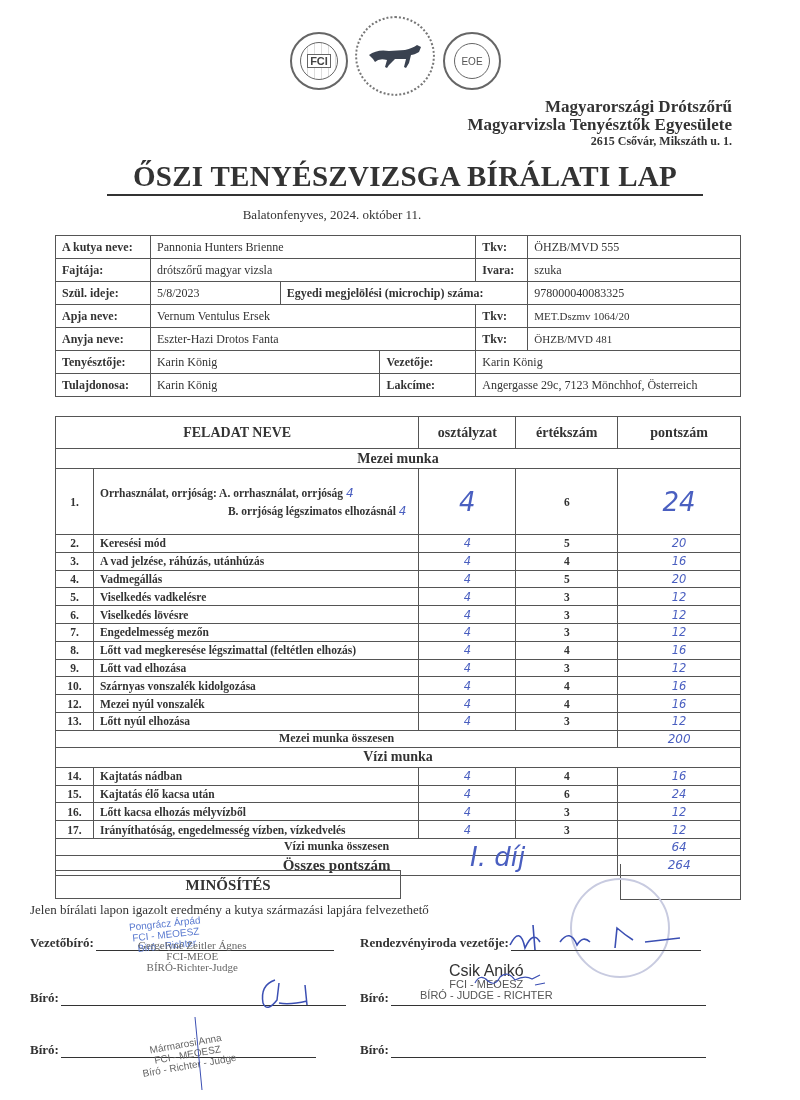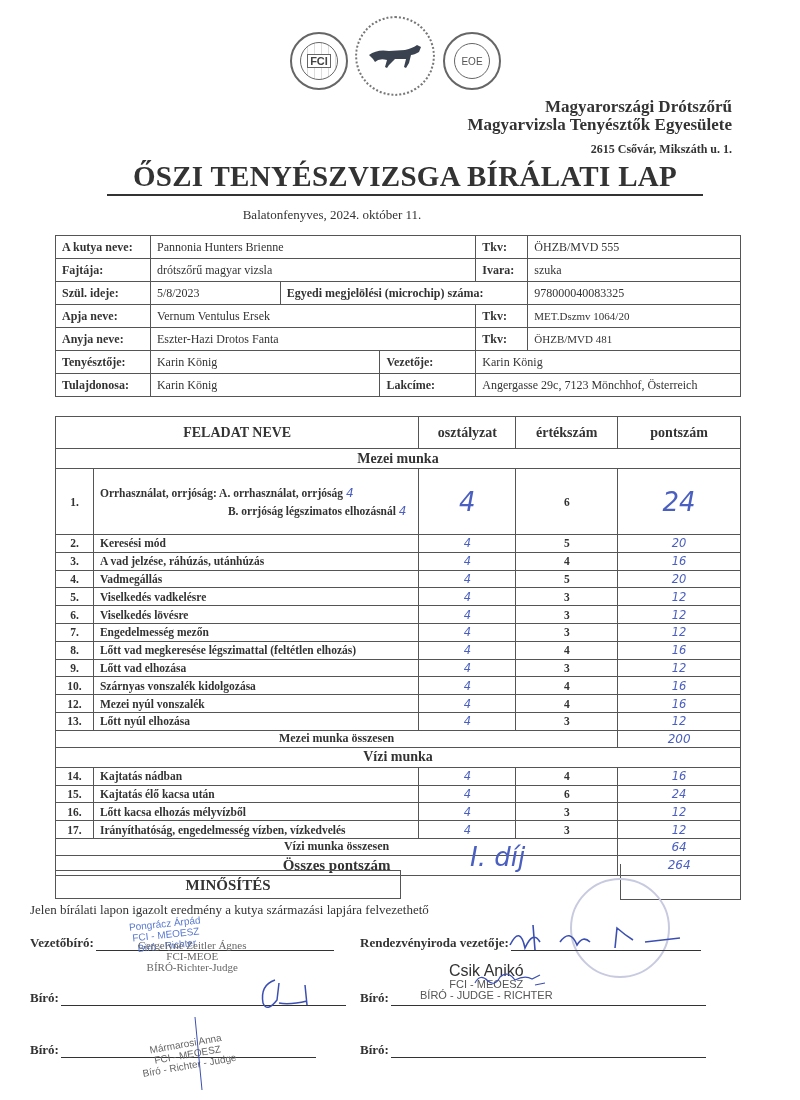--- a/index.html
+++ b/index.html
@@ -12,21 +12,21 @@
   .logo-fci .inner { width: 38px; height: 38px; border-radius: 50%; border: 1.5px solid #666; display: flex; align-items: center; justify-content: center; font-family: "Liberation Sans", sans-serif; font-weight: bold; font-size: 11px; color: #444; background: repeating-linear-gradient(90deg, transparent 0 6px, #ddd 6px 7px); }
   .logo-fci .inner span { background: #fff; border: 1px solid #666; padding: 0 2px; }
   .logo-club { left: 355px; top: 2px; width: 80px; height: 80px; border: 2px dotted #777; }
   .logo-club .dog { width: 56px; height: 26px; }
   .logo-ebe { left: 443px; top: 18px; width: 58px; height: 58px; }
   .logo-ebe .inner { width: 36px; height: 36px; border-radius: 50%; border: 1.5px solid #666; display: flex; align-items: center; justify-content: center; font-family: "Liberation Sans", sans-serif; font-size: 10px; color: #555; }
 
   .org { position: absolute; top: 98px; left: 0; width: 732px; text-align: right; font-weight: bold; color: #333; }
   .org .l1 { font-size: 17px; line-height: 18px; }
   .org .l2 { font-size: 17px; line-height: 18px; }
-  .org .l3 { font-size: 12px; line-height: 15px; margin-top: 8px; }
+  .org .l3 { font-size: 12px; line-height: 15px; }
 
   .title { position: absolute; top: 160px; left: 105px; width: 600px; text-align: center; font-size: 29px; font-weight: bold; color: #333; letter-spacing: 0.3px; }
   .title-rule { position: absolute; top: 194px; left: 107px; width: 596px; border-top: 2px solid #333; }
   .place-date { position: absolute; top: 207px; left: 0; width: 664px; text-align: center; font-size: 13px; color: #333; }
 
   table { border-collapse: collapse; position: absolute; padding-left: 8px; }
   td, th { border: 1px solid #555; font-size: 12px; padding: 0 6px; color: #333; }
 
   .info { top: 235px; left: 55px; width: 686px; }
   .info td { height: 23px; }

